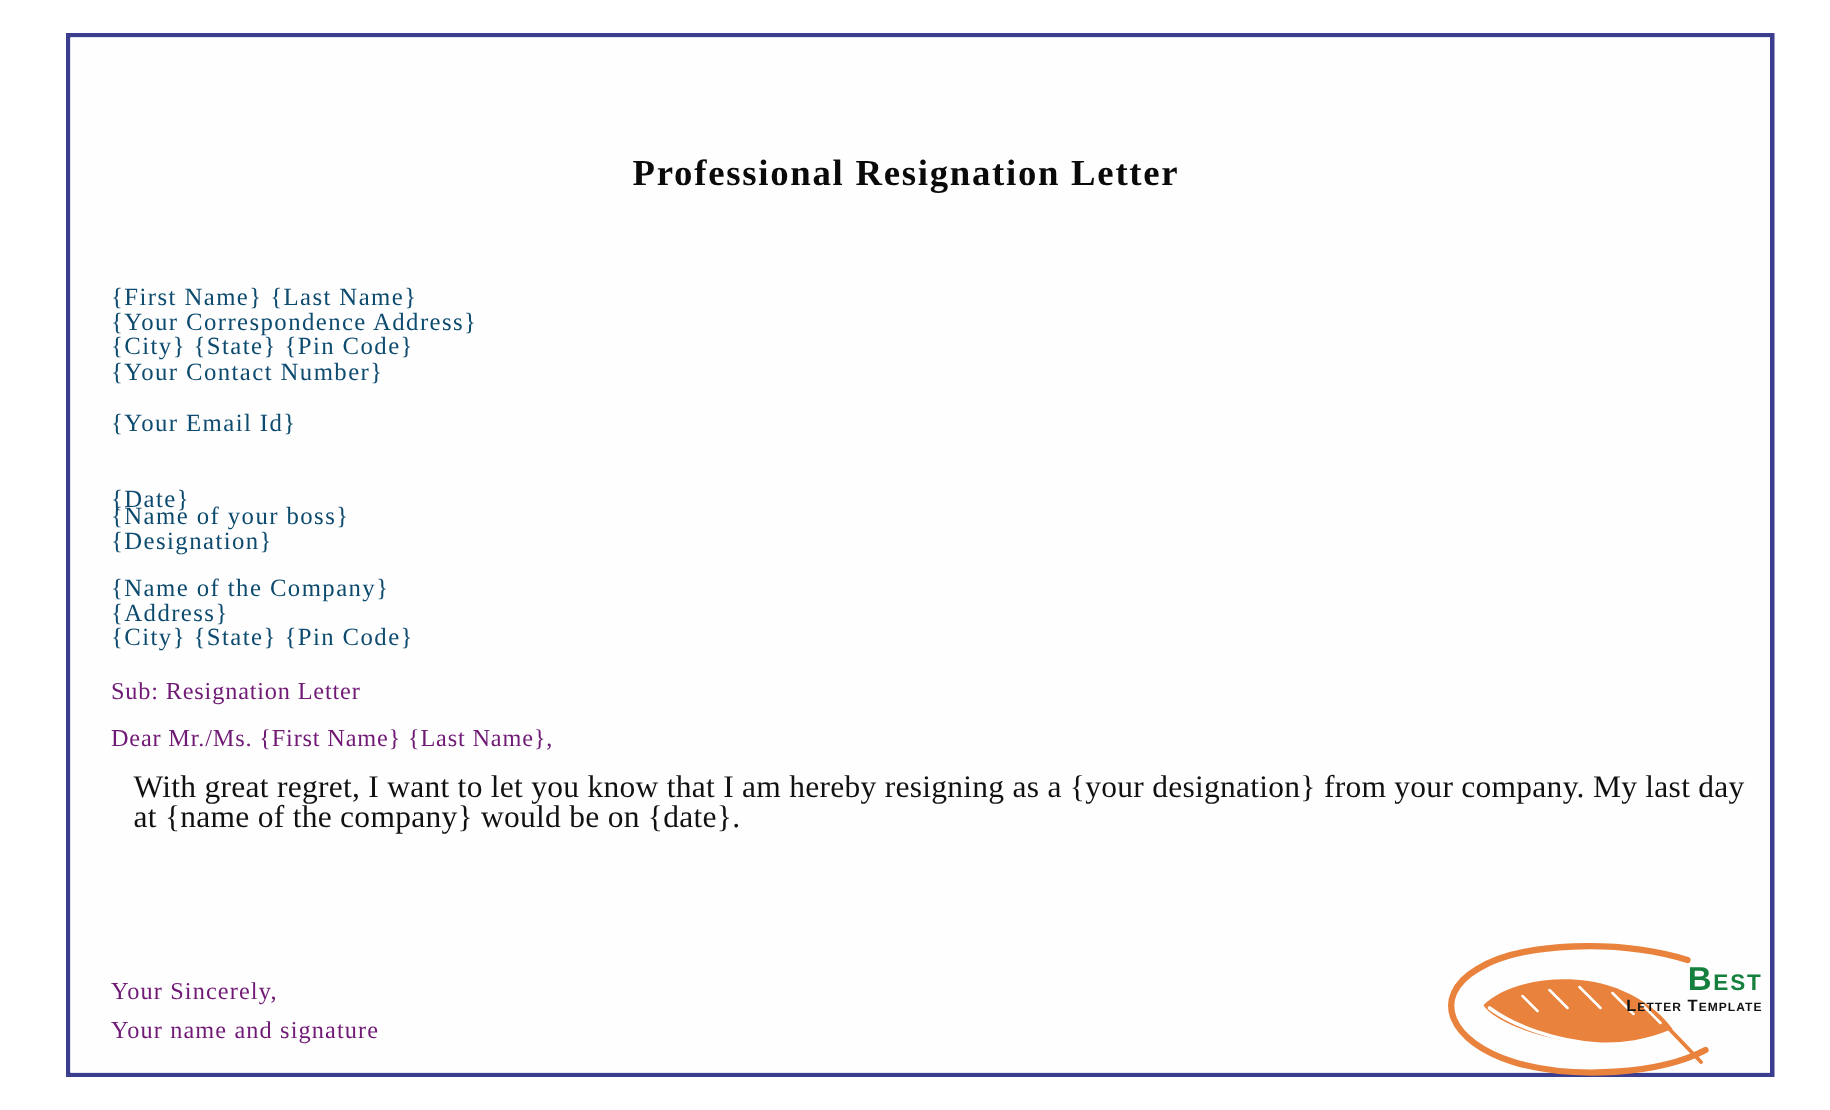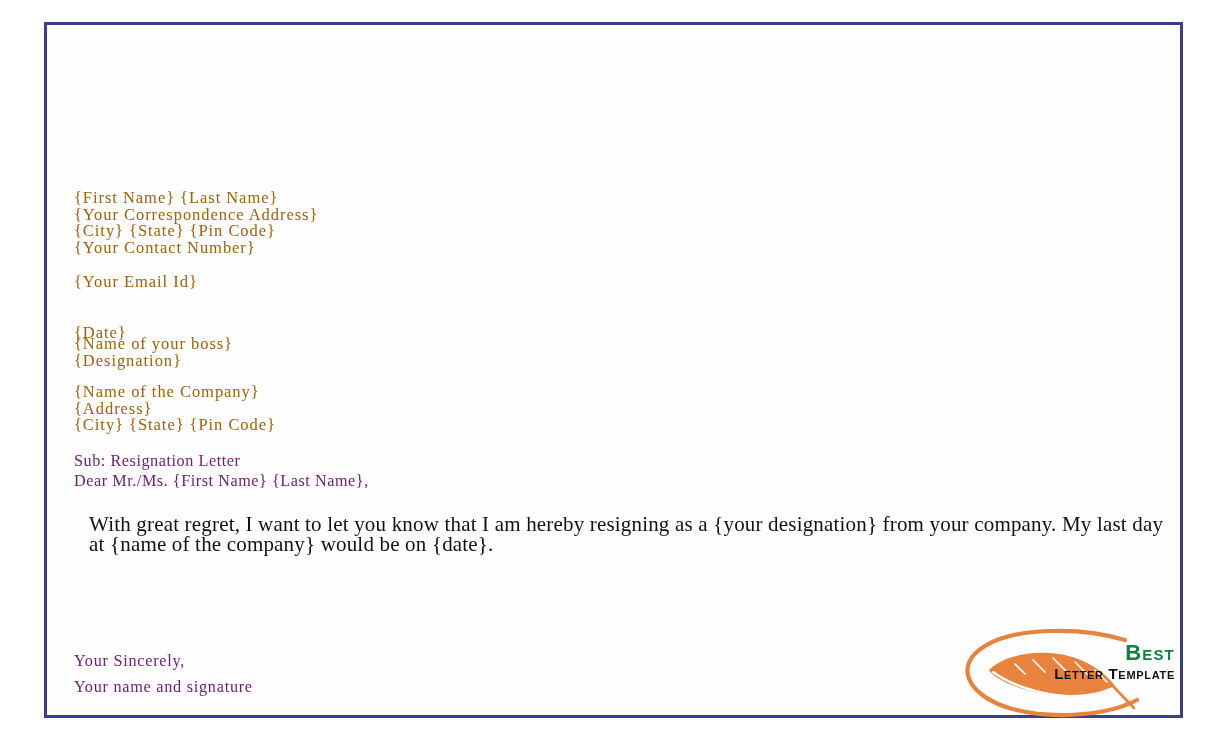--- a/index.html
+++ b/index.html
@@ -58,21 +58,21 @@
     white-space: nowrap;
   }
 
   
   .meta-block {
     position: absolute;
     left: 0;
     font-size: 16.5px;
     line-height: 16.6px;
     letter-spacing: 0.95px;
-    color: #a16207;
+    color: #0c4a6e;
     white-space: nowrap;
   }
   .meta-block .line { display: block; }
 
   #sender-block      { top: 164px; }
   #email-block       { top: 248px; }
   #date-block        { top: 279px; margin-top: 20px; }
   #recipient-person  { top: 310px; }
   #recipient-company { top: 358px; }
 
@@ -80,21 +80,21 @@
   .single-line {
     position: absolute;
     left: 0;
     font-size: 16.2px;
     letter-spacing: 0.55px;
     color: #701a75;
     white-space: nowrap;
     line-height: 18px;
   }
   #subject-line    { top: 426px; }
-  #salutation-line { top: 446px; }
+  #salutation-line { top: 457px; }
 
   
   .body-paragraph {
     position: absolute;
     left: 15px;
     width: 1093px;
     font-size: 21px;
     line-height: 19.6px;
     letter-spacing: 0.18px;
     color: #111111;
@@ -128,35 +128,36 @@
     font-weight: bold;
     font-size: 22px;
     font-variant: small-caps;
     letter-spacing: 1.2px;
     color: #15803d;
     display: block;
   }
   #brand-tagline {
     font-family: "Liberation Sans", "DejaVu Sans", sans-serif;
     font-weight: bold;
-    font-size: 15px;
+    font-size: 11px;
     font-variant: small-caps;
     letter-spacing: 0.7px;
     color: #111111;
     display: block;
     margin-top: 2px;
   }
 </style>
 </head>
 <body>
 
 <div id="letter-frame">
   <div id="letter-inner">
     <div id="letter-body">
 
+      <div id="doc-title">Professional Resignation Letter</div>
 
       <div class="meta-block" id="sender-block">
         <span class="line">{First Name}  {Last Name}</span>
         <span class="line">{Your Correspondence Address}</span>
         <span class="line">{City}  {State}  {Pin Code}</span>
         <span class="line">{Your Contact Number}</span>
       </div>
 
       <div class="meta-block" id="email-block">
         <span class="line">{Your Email Id}</span>

